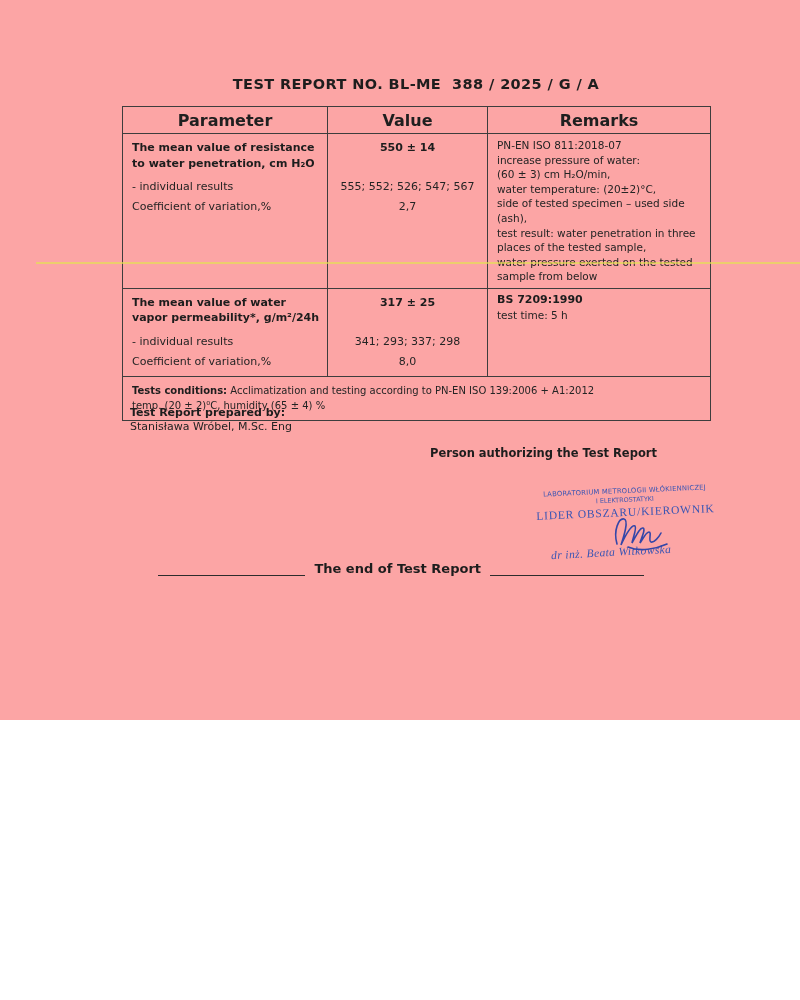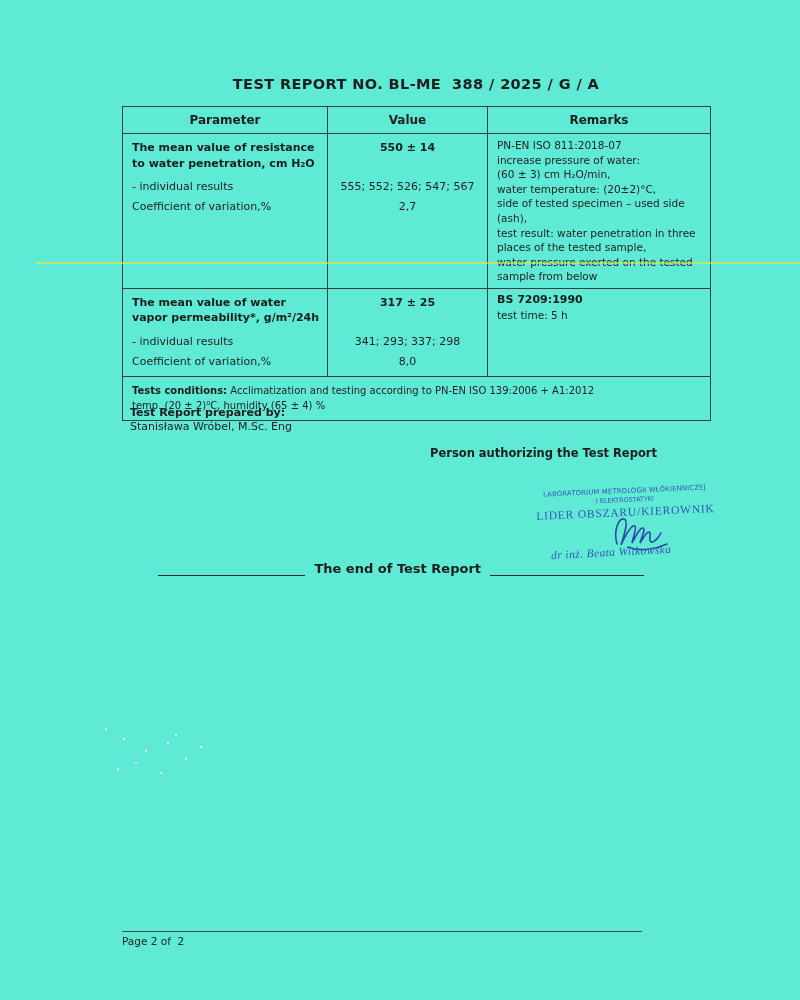--- a/index.html
+++ b/index.html
@@ -1,40 +1,40 @@
 <!DOCTYPE html>
 <html><head>
 <meta charset="utf-8">
 <style>
   * { margin:0; padding:0; box-sizing:border-box; }
   html,body { background:#ffffff; }
   body { font-family:"DejaVu Sans", sans-serif; color:#232323; }
   .page {
-    position:relative; width:800px; height:1000px; background:#5eead4;
+    position:relative; width:800px; height:720px; background:#fca5a5;
     overflow:hidden; margin:0 auto;
   }
 
   
   .doc-title {
     position:absolute; top:76px; left:122px; width:588px;
     text-align:center; font-size:14.5px; font-weight:bold;
     letter-spacing:0.4px; color:#1e1e1e;
   }
 
   
   .report-table {
     position:absolute; top:106px; left:122px;
     border-collapse:collapse; table-layout:fixed; width:588px;
     font-size:11px; color:#242424;
   }
   .report-table th, .report-table td {
     border:1.6px solid #3d3d3d; vertical-align:top;
   }
   .report-table th {
-    height:27px; font-size:12px; font-weight:bold;
+    height:27px; font-size:16px; font-weight:bold;
     text-align:center; vertical-align:middle; color:#1f1f1f;
   }
   .col-param { width:205px; }
   .col-value { width:160px; }
   .col-remarks { width:223px; }
   td.param-cell { padding:6px 6px 4px 9px; height:134px; }
   td.value-cell { padding:6px 4px 4px 4px; text-align:center; }
   td.remarks-cell { padding:4px 6px 4px 9px; font-size:10.5px; line-height:14.6px; }
   td.param-cell2 { padding:6px 6px 4px 9px; height:88px;margin-top:28px; }
   .param-title { font-weight:bold; min-height:31px; line-height:15.5px; color:#1d1d1d; }

